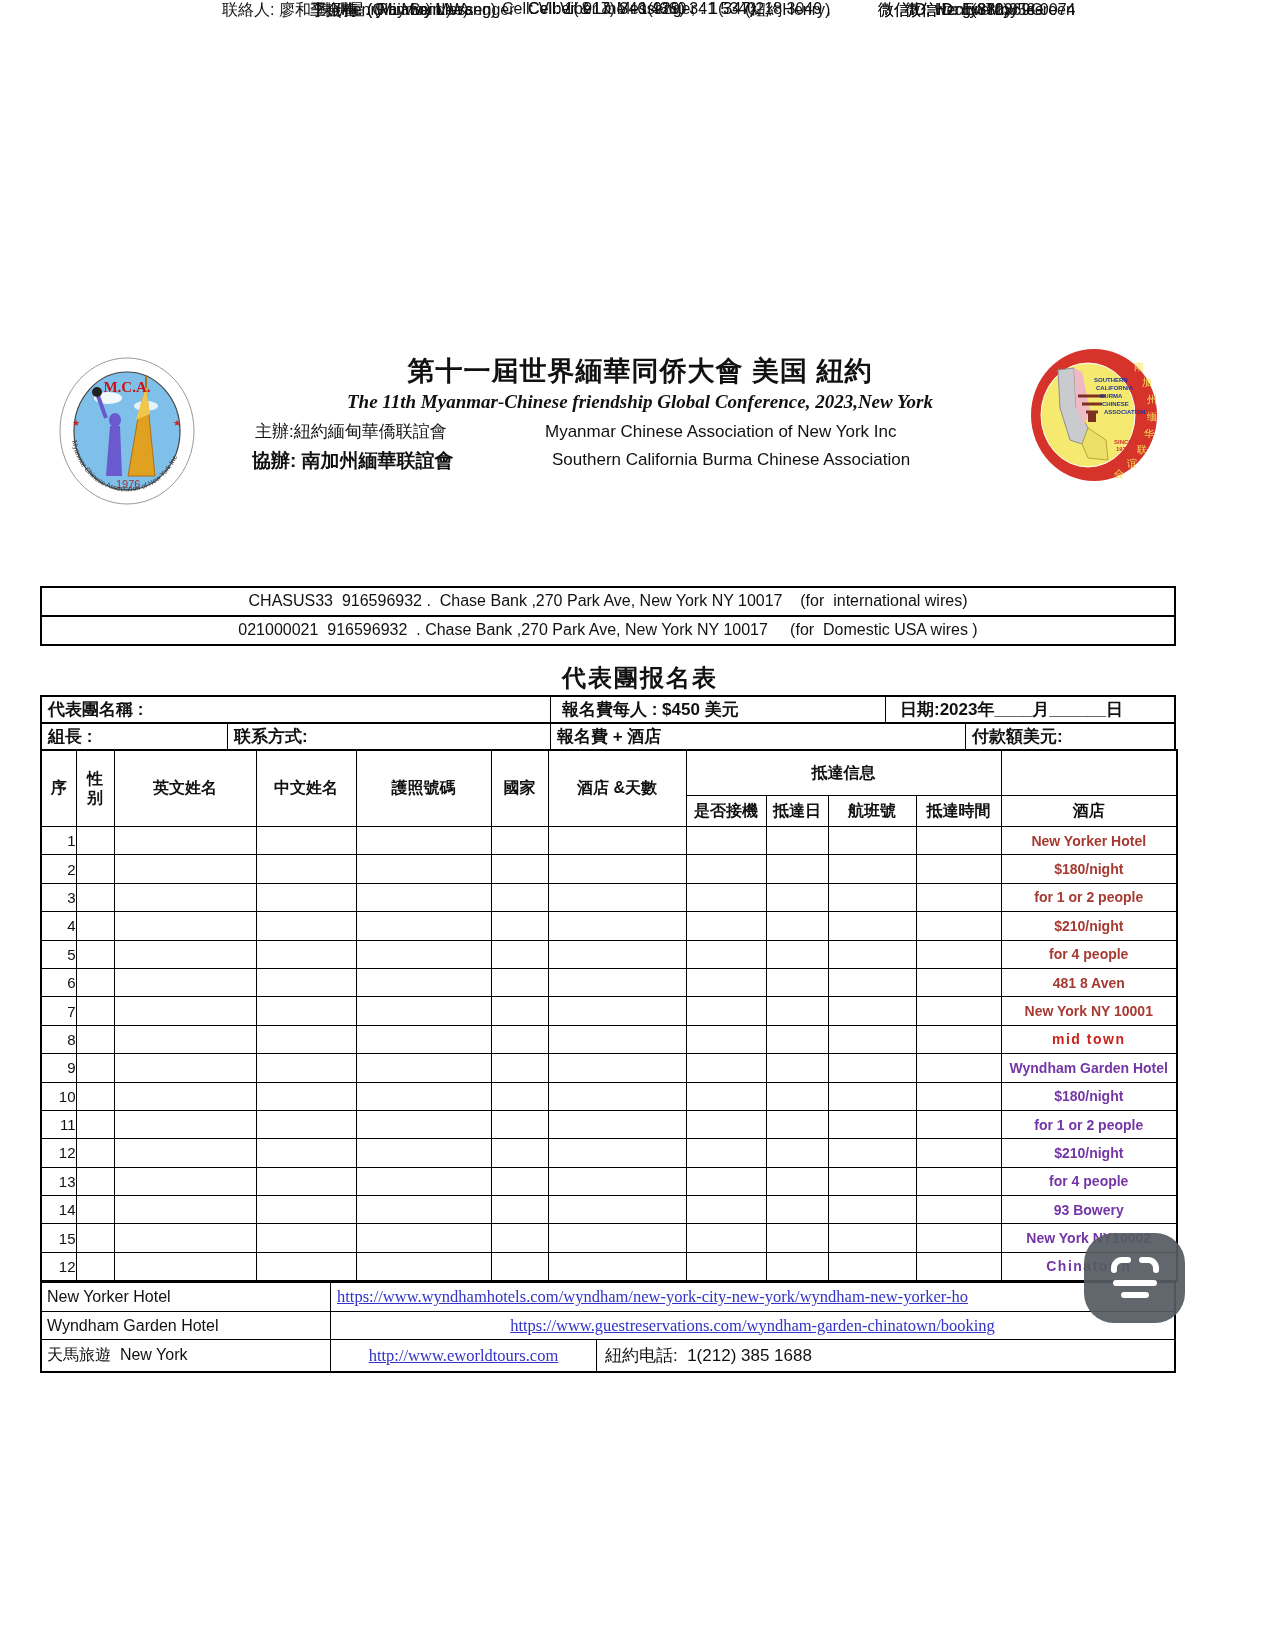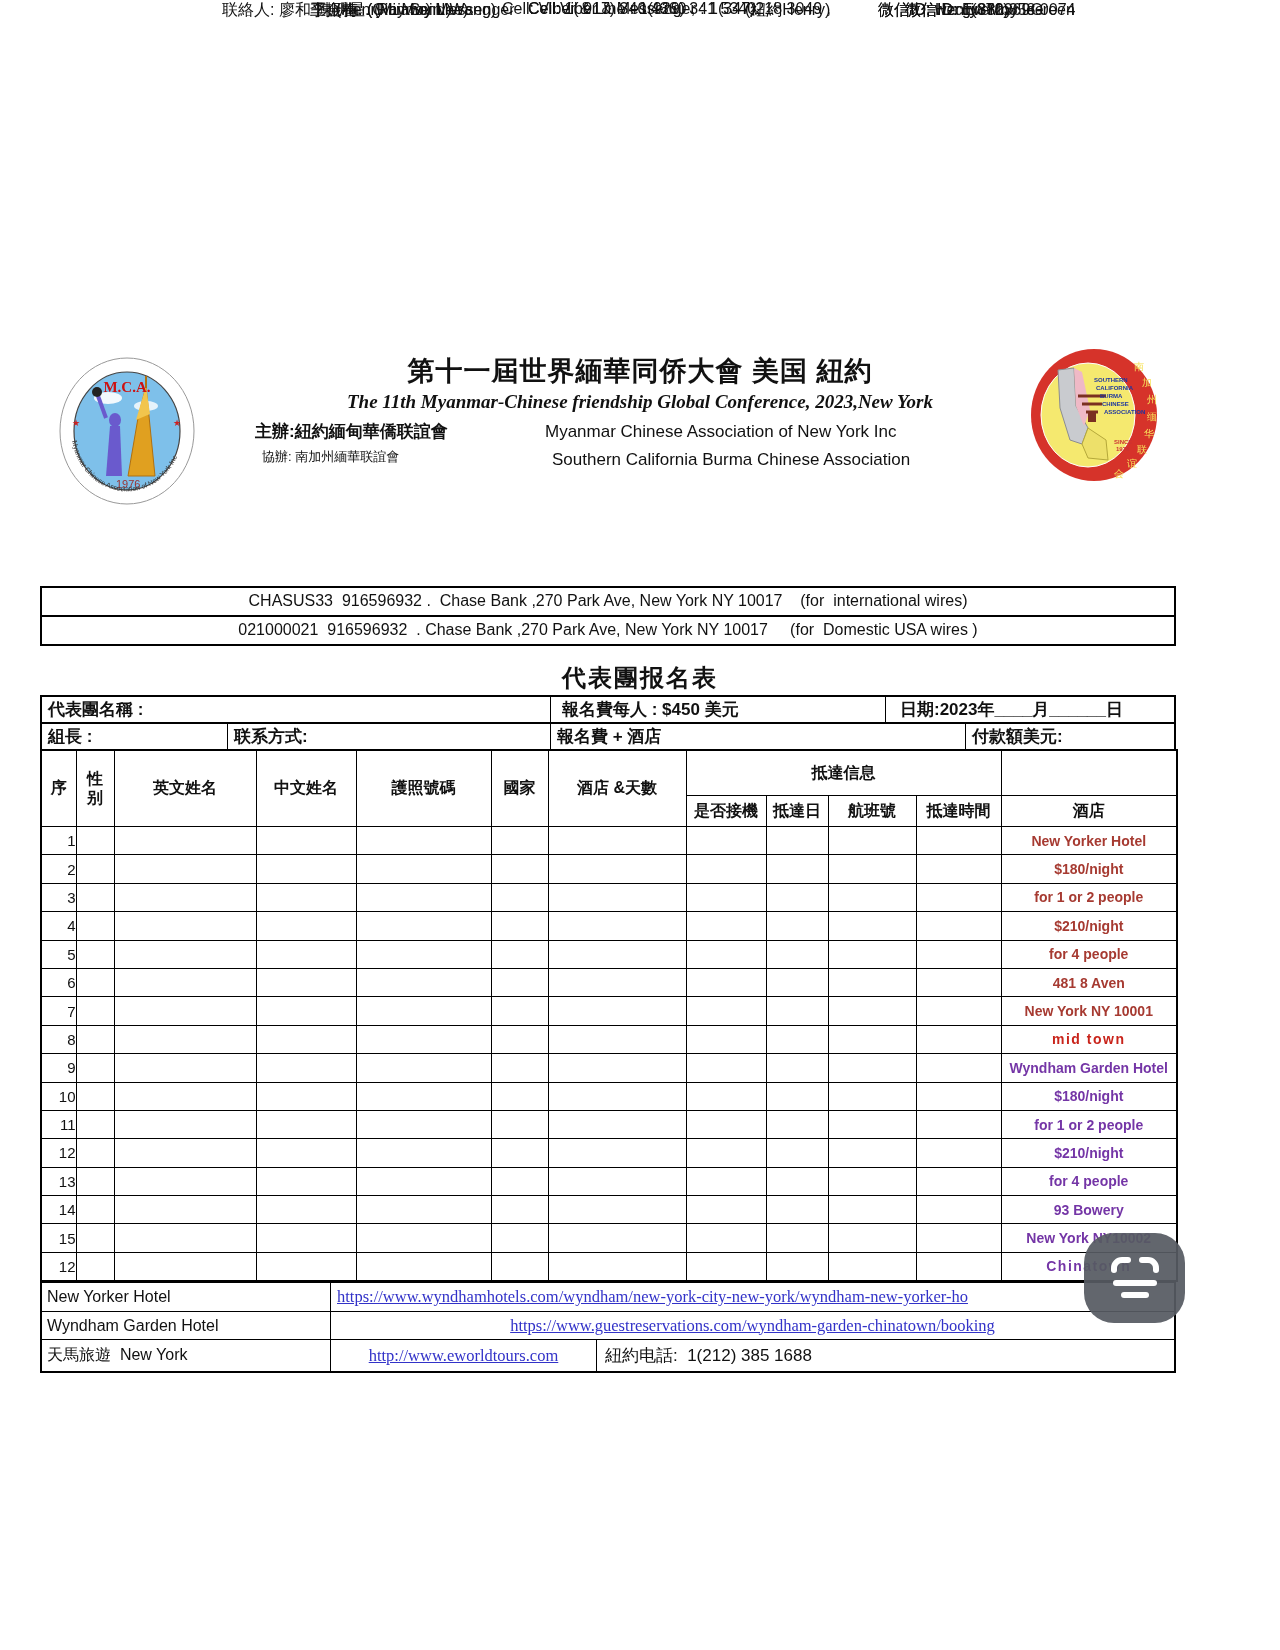--- a/index.html
+++ b/index.html
@@ -4,23 +4,23 @@
 <style>
   html,body{margin:0;padding:0;background:#fff;}
   .page{position:relative;width:1280px;height:1650px;background:#ffffff;overflow:hidden;
         font-family:"Liberation Sans",sans-serif;color:#111;}
   .abs{position:absolute;}
   .ctr{text-align:center;}
   
   .title-zh{left:160px;top:353px;width:960px;font-size:27px;font-weight:bold;letter-spacing:1px;}
   .title-en{left:160px;top:391px;width:960px;font-family:"Liberation Serif",serif;
             font-style:italic;font-weight:bold;font-size:19px;}
-  .hostzh{left:255px;top:420px;font-size:17px;font-weight:bold;}
+  .hostzh{left:255px;top:420px;font-size:17px;font-weight:normal;}
   .hosten{left:545px;top:422px;font-size:17px;}
-  .cohostzh{left:262px;top:448px;font-size:13px;font-weight:normal;}
+  .cohostzh{left:252px;top:448px;font-size:19px;font-weight:bold;}
   .cohosten{left:552px;top:450px;font-size:17px;}
   .contact span{position:absolute;white-space:nowrap;font-size:16px;}
   .c0{top:478px;} .c1{top:506px;} .c2{top:533px;} .c3{top:560px;}
   .c0 .p1{left:222px;} .c0 .p2{left:745px;} .c0 .p3{left:878px;}
   .c1 .p1{left:310px;padding-left:7px;} .c1 .p2{left:528px;} .c1 .p3{left:905px;}
   .c2 .p1{left:310px;} .c2 .p2{left:528px;} .c2 .p3{left:905px;}
   .c3 .p1{left:310px;} .c3 .p2{left:502px;} .c3 .p3{left:878px;}
   
   .paybox{left:40px;top:586px;width:1136px;border:2.5px solid #000;box-sizing:border-box;}
   .payrow{height:27px;line-height:26px;text-align:center;font-size:16px;white-space:pre;}

